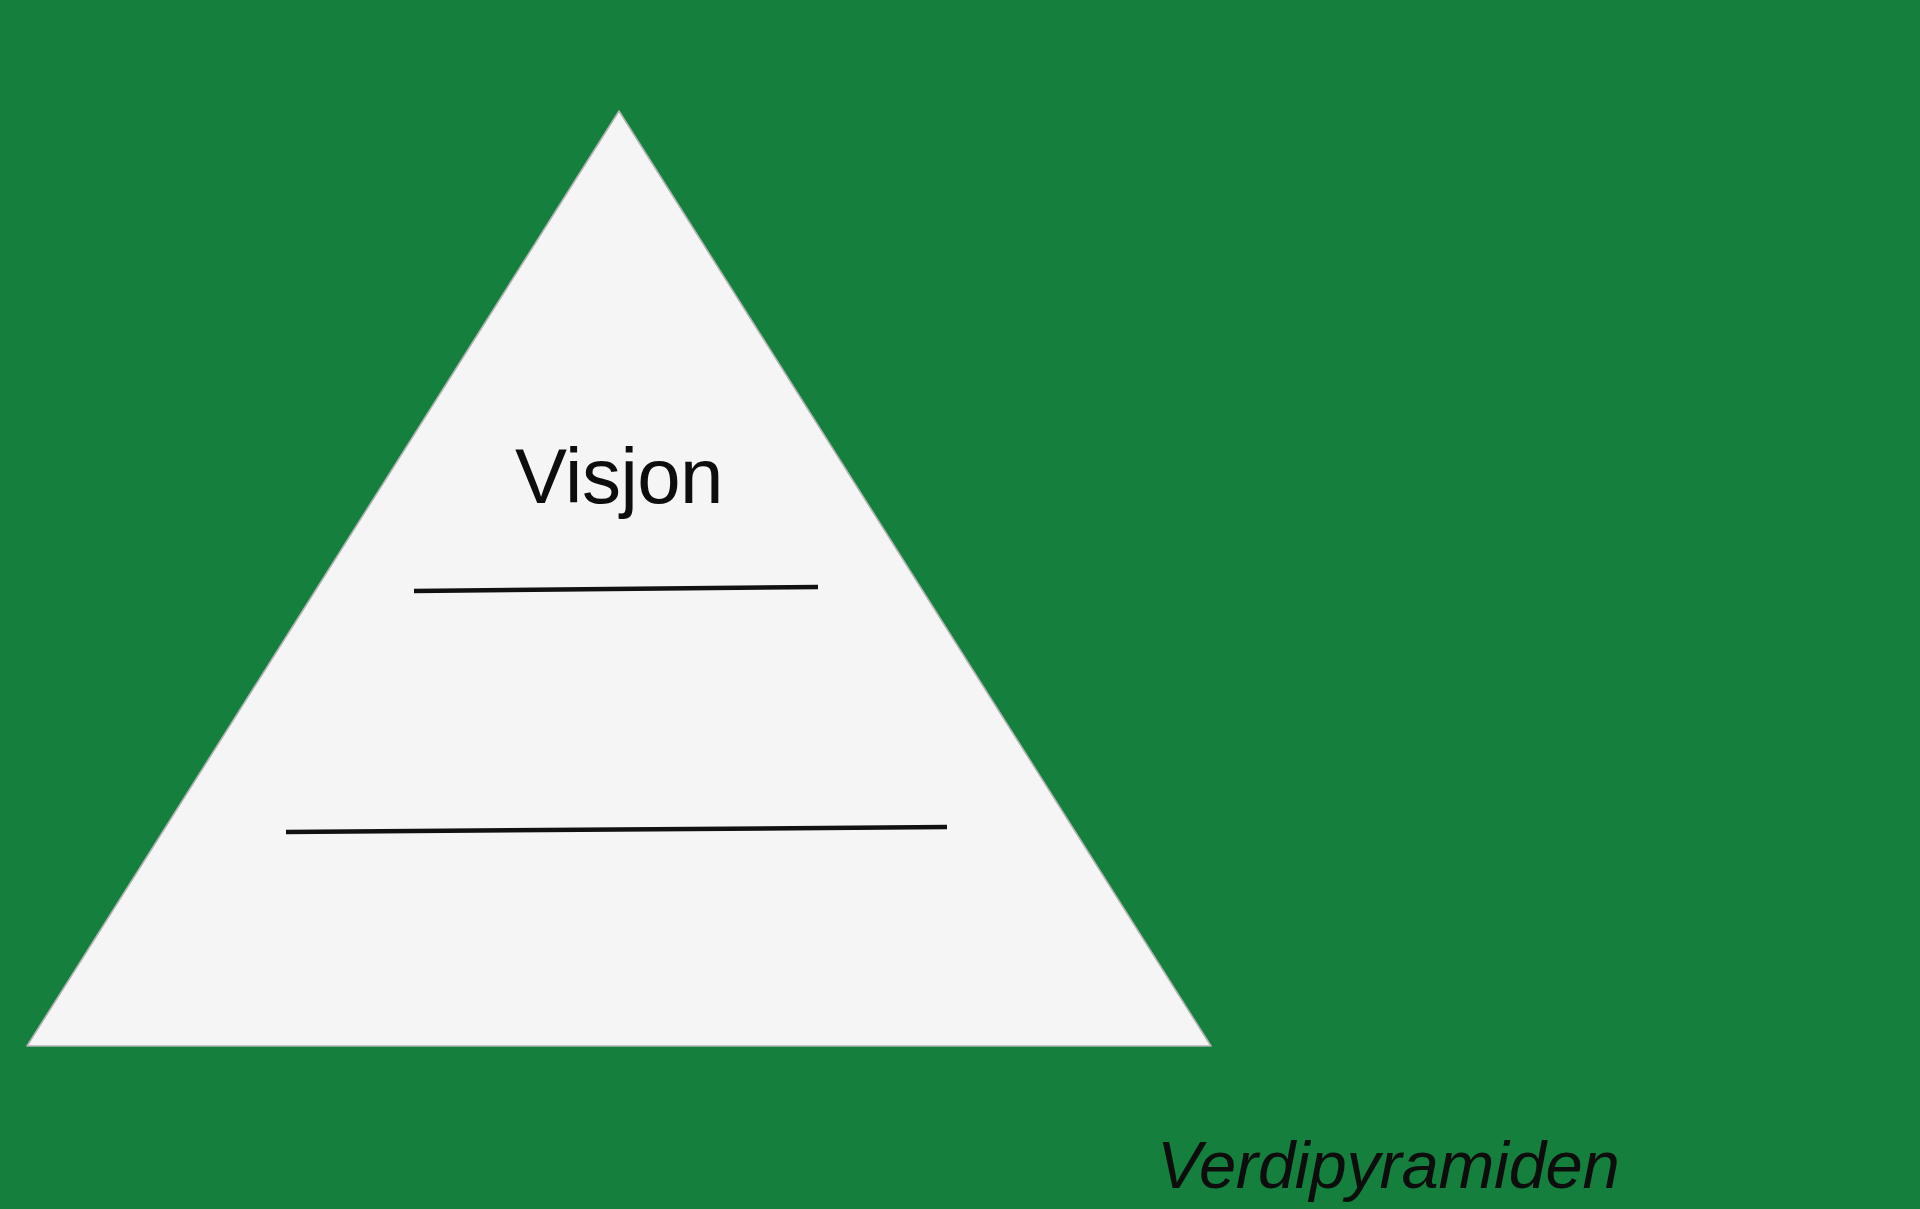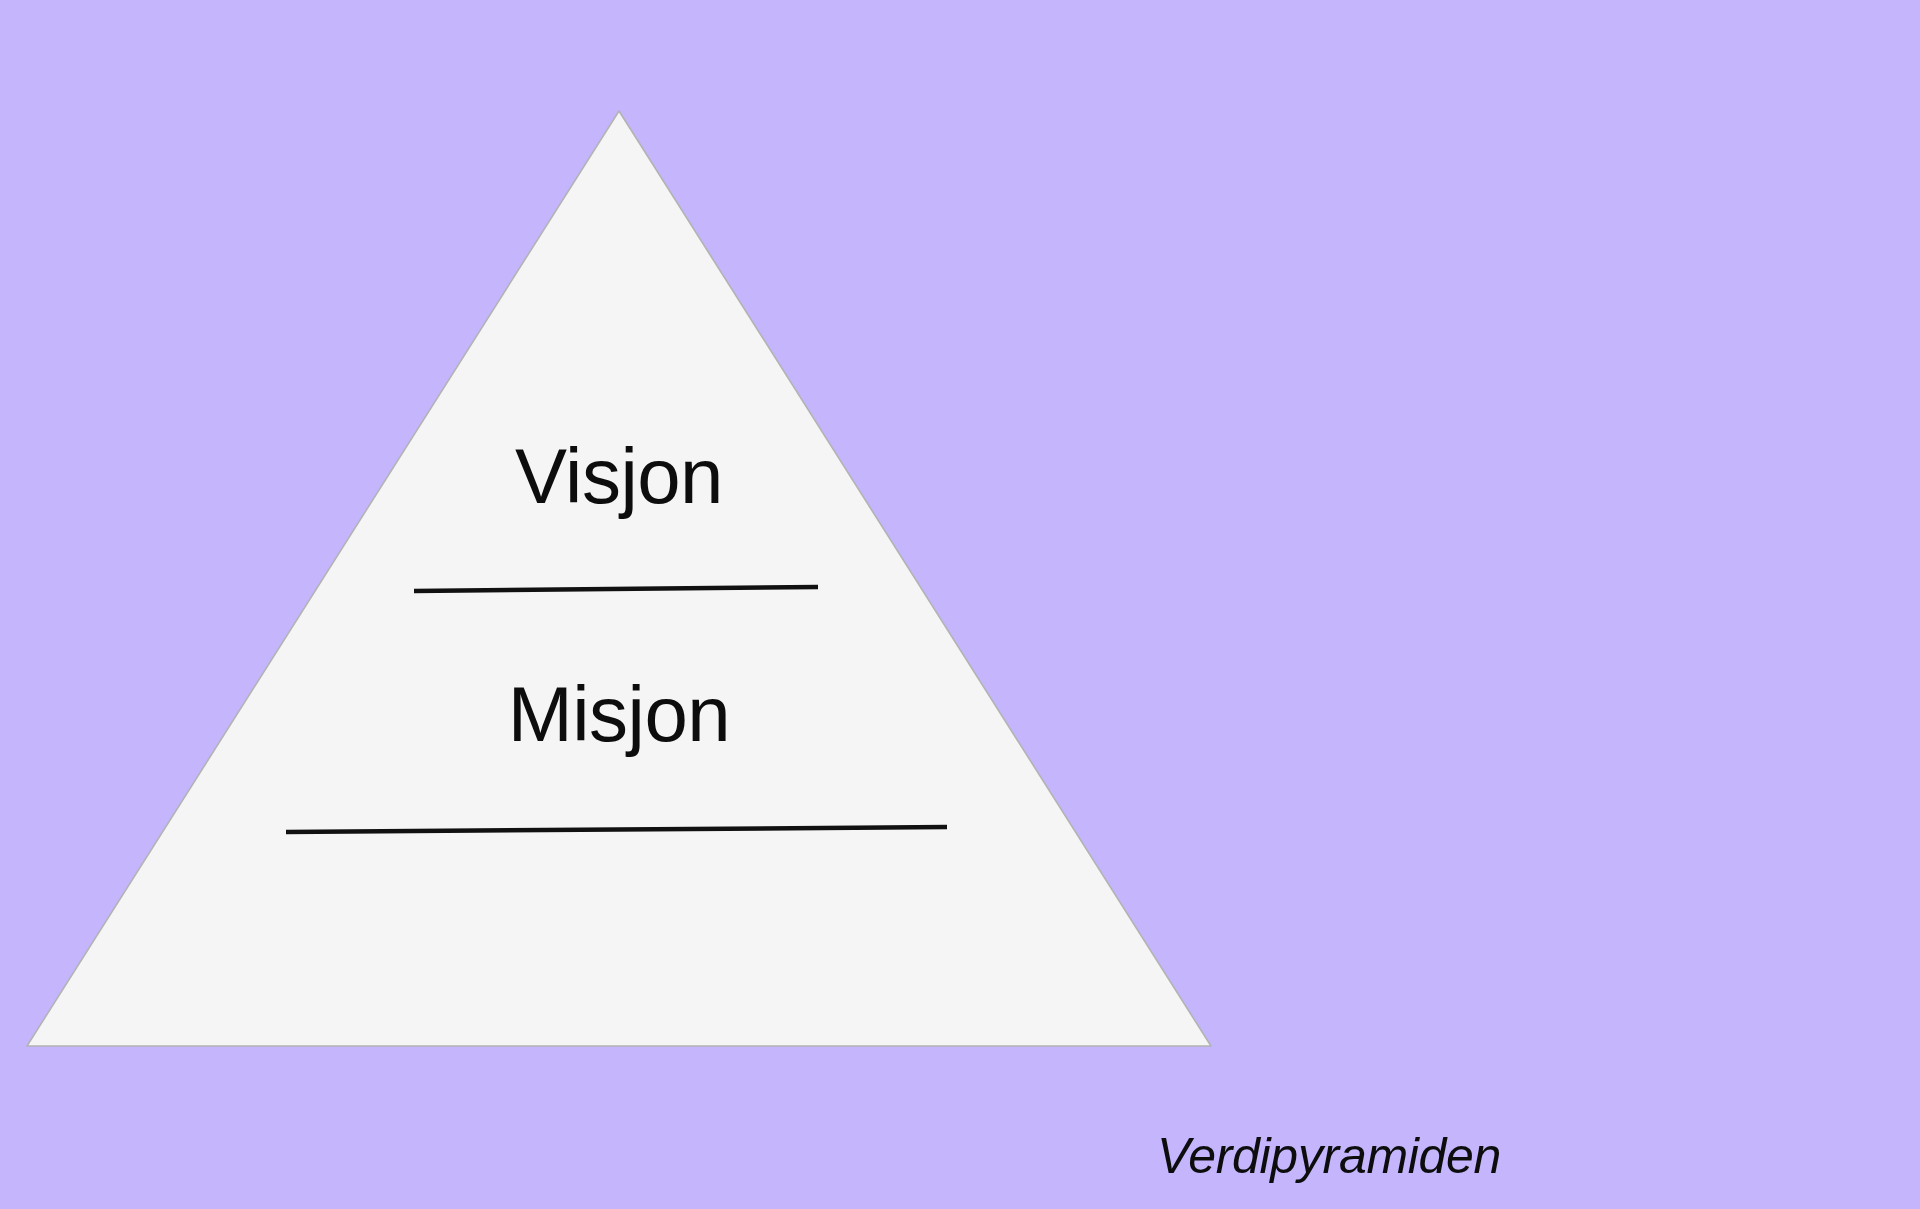--- a/index.html
+++ b/index.html
@@ -9,21 +9,21 @@
     background: #ffffff;
   }
   body {
     font-family: "Liberation Sans", sans-serif;
     -webkit-font-smoothing: antialiased;
   }
   #canvas {
     position: relative;
     width: 1920px;
     height: 1209px;
-    background: #c4b5fd;
+    background: #15803d;
     overflow: hidden;
   }
   #pyramid-figure {
     position: absolute;
     left: 0;
     top: 0;
     width: 1920px;
     height: 1209px;
   }
   .diagram-svg {
@@ -62,21 +62,21 @@
   }
   #figure-caption {
     position: absolute;
     left: 1157px;
     top: 1130px;
     width: 420px;
     color: #0d0d0d;
     font-family: "Liberation Sans", sans-serif;
     font-style: italic;
     font-weight: 400;
-    font-size: 50px;
+    font-size: 67px;
     line-height: 1.05;
     letter-spacing: -0.3px;
     white-space: nowrap;
   }
 </style>
 </head>
 <body>
 
 <div id="canvas">
 
@@ -87,20 +87,19 @@
       <polygon points="619,111 1211,1046 27,1046" fill="#f5f5f5" stroke="#b3b3b3" stroke-width="1.6" stroke-linejoin="round"></polygon>
 
       <line x1="414" y1="591" x2="818" y2="587" stroke="#111111" stroke-width="4.5" stroke-linecap="butt"></line>
 
       <line x1="286" y1="832" x2="947" y2="827" stroke="#111111" stroke-width="4.5" stroke-linecap="butt"></line>
 
     </svg>
 
     <div class="tier-label" id="tier-label-vision">Visjon</div>
 
-    <div class="tier-label" id="tier-label-mission">Misjon</div>
 
 
     <div id="figure-caption">Verdipyramiden</div>
 
   </div>
 
 </div>
 
 </body></html>

